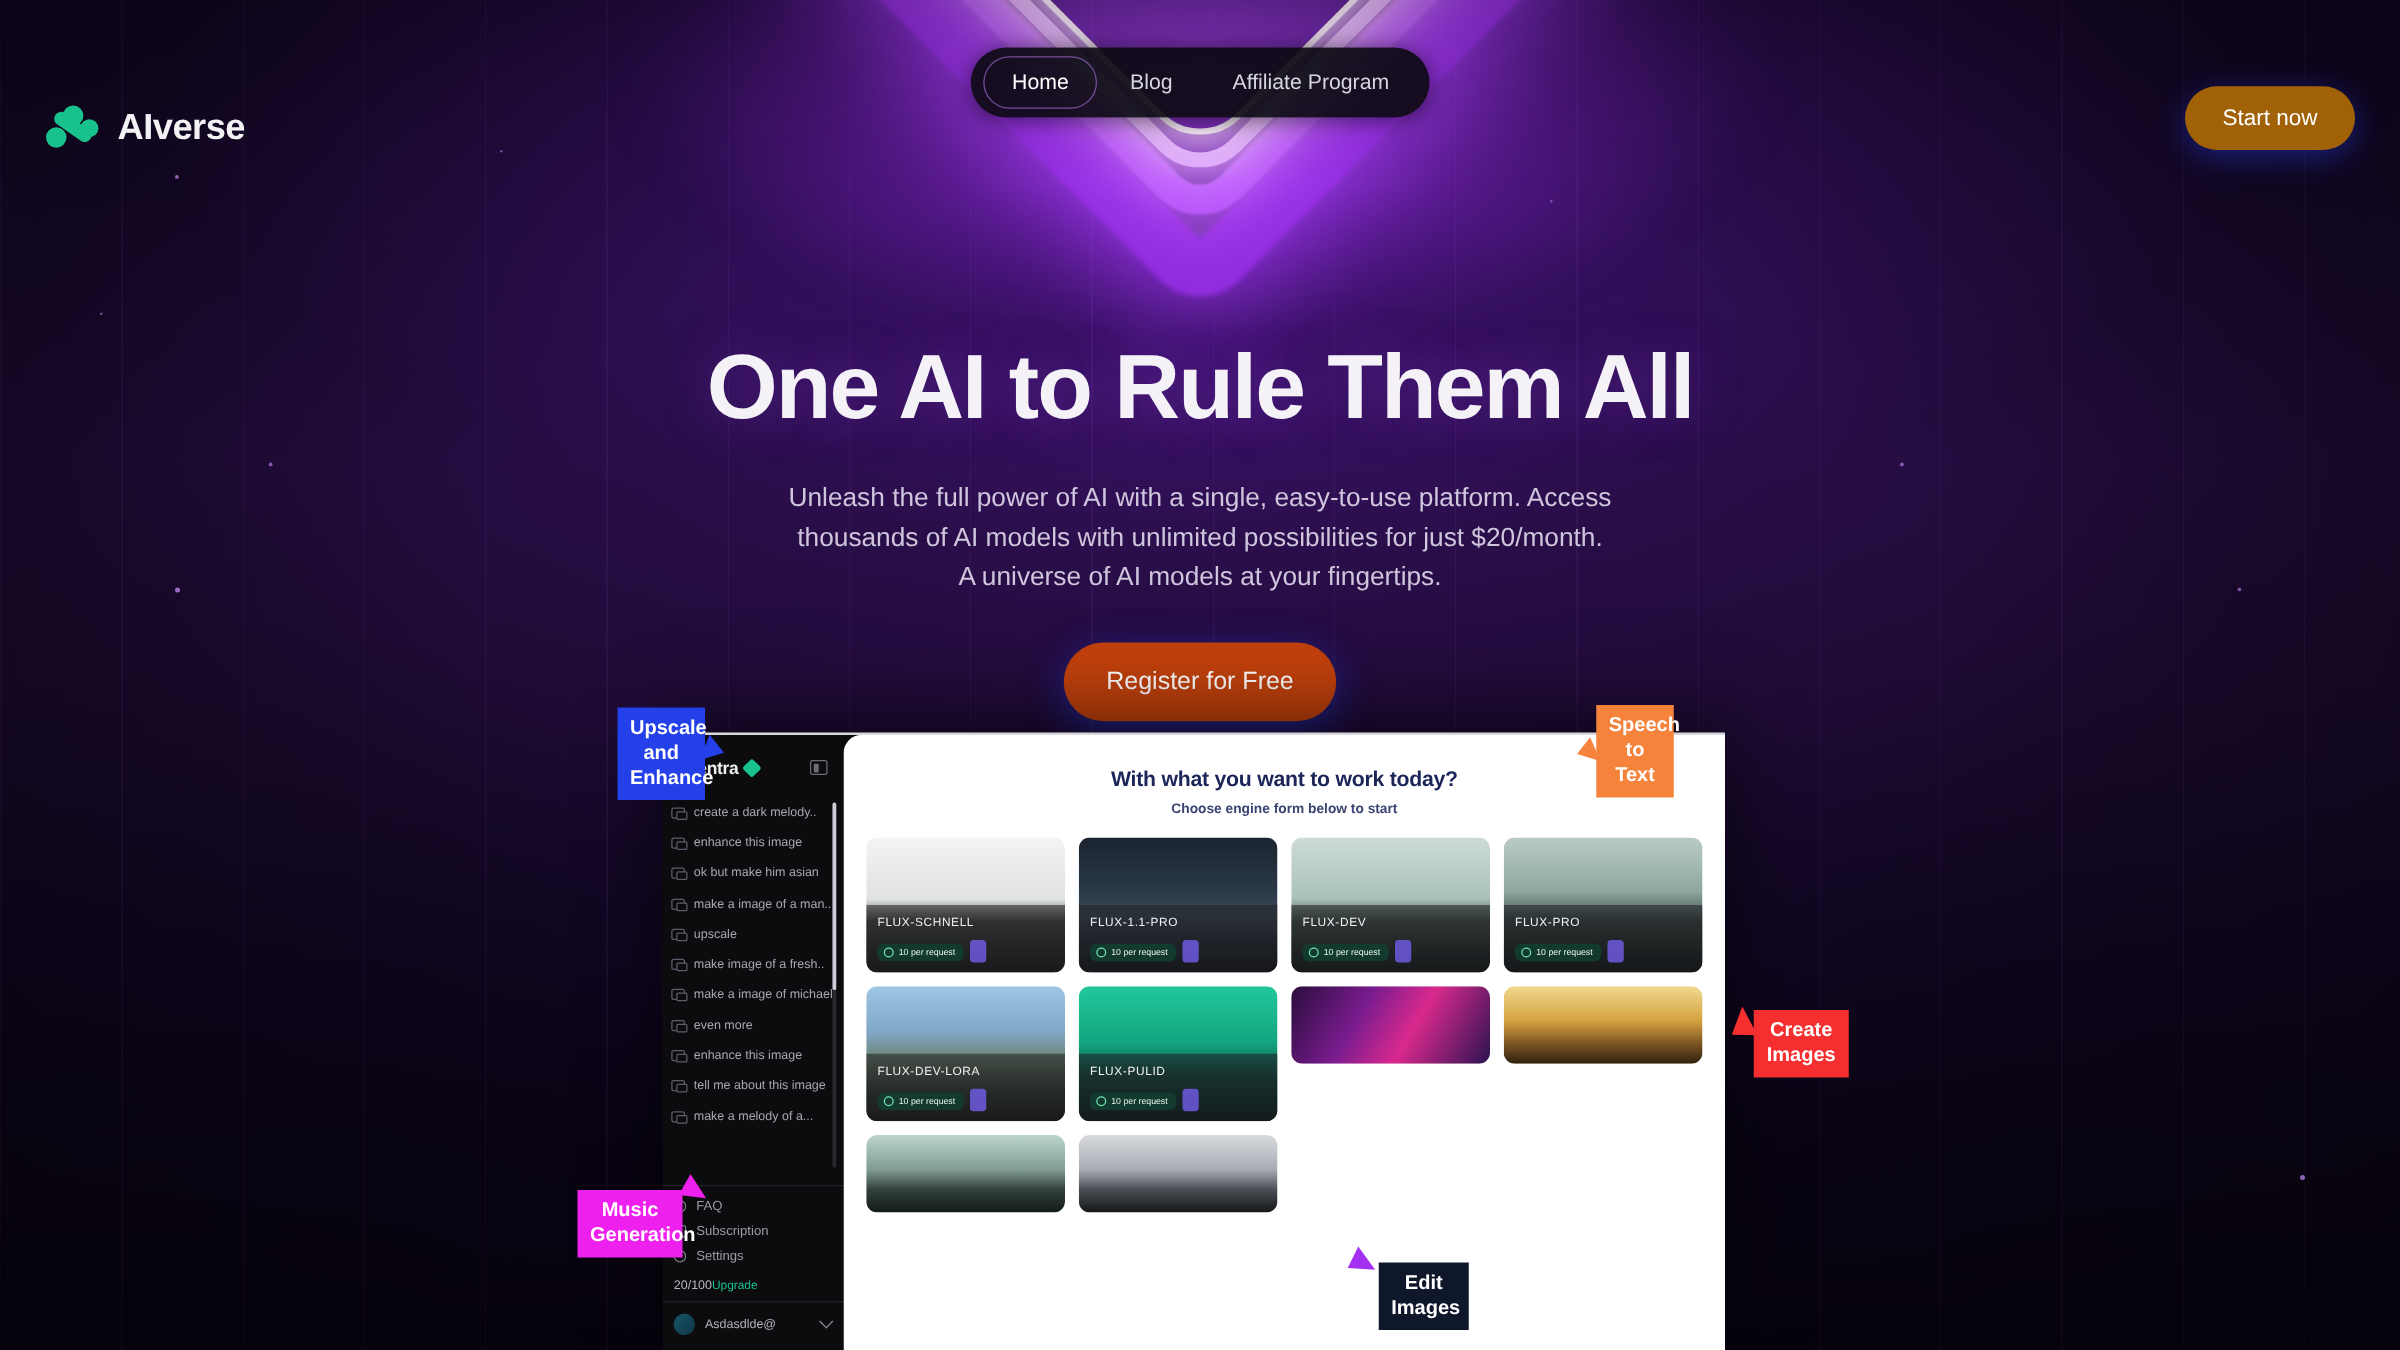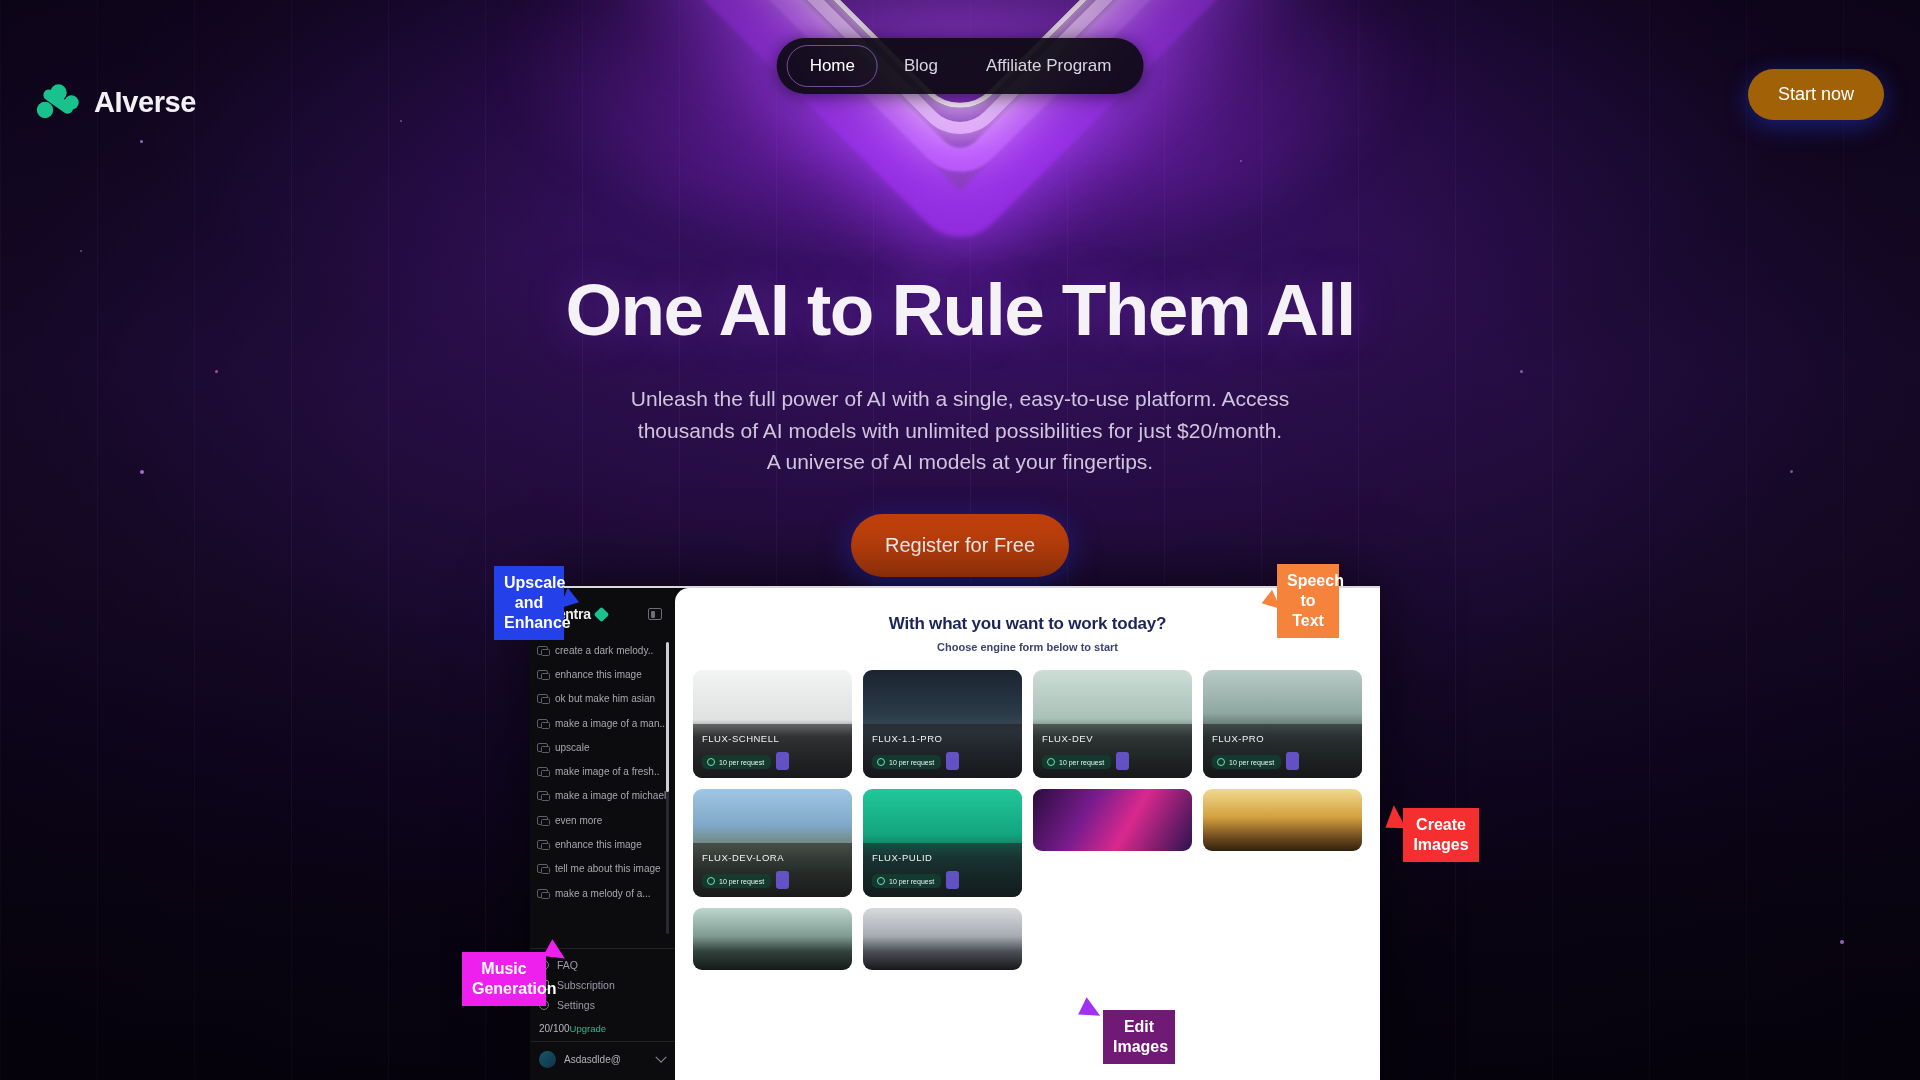--- a/index.html
+++ b/index.html
@@ -180,21 +180,21 @@
 
   .co-speech { left:1277px; top:564px; width:62px; background:#f5833c; }
   .ar-speech { left:1262px; top:592px; border-right:15px solid #f5833c; border-top:8px solid transparent; border-bottom:13px solid transparent; transform:rotate(-24deg); }
 
   .co-create { left:1403px; top:808px; width:76px; background:#f52f2f; }
   .ar-create { left:1383px; top:808px; border-left:18px solid #f52f2f; border-top:10px solid transparent; border-bottom:16px solid transparent; transform:rotate(152deg); }
 
   .co-music { left:462px; top:952px; width:84px; background:#ee20ee; }
   .ar-music { left:543px; top:942px; border-right:17px solid #ee20ee; border-top:9px solid transparent; border-bottom:14px solid transparent; transform:rotate(-33deg); }
 
-  .co-edit { left:1103px; top:1010px; width:72px; background:#701a75; }
+  .co-edit { left:1103px; top:1010px; width:72px; background:#0f172a; }
   .ar-edit { left:1078px; top:1000px; border-right:17px solid #a230f0; border-top:9px solid transparent; border-bottom:14px solid transparent; transform:rotate(-36deg); }
 </style>
 </head>
 <body>
 
 <div id="bg">
   <div class="bg-base"></div>
   <div class="bg-grid"></div>
   <div class="glow-top"></div>
   <div class="chev-wrap">

